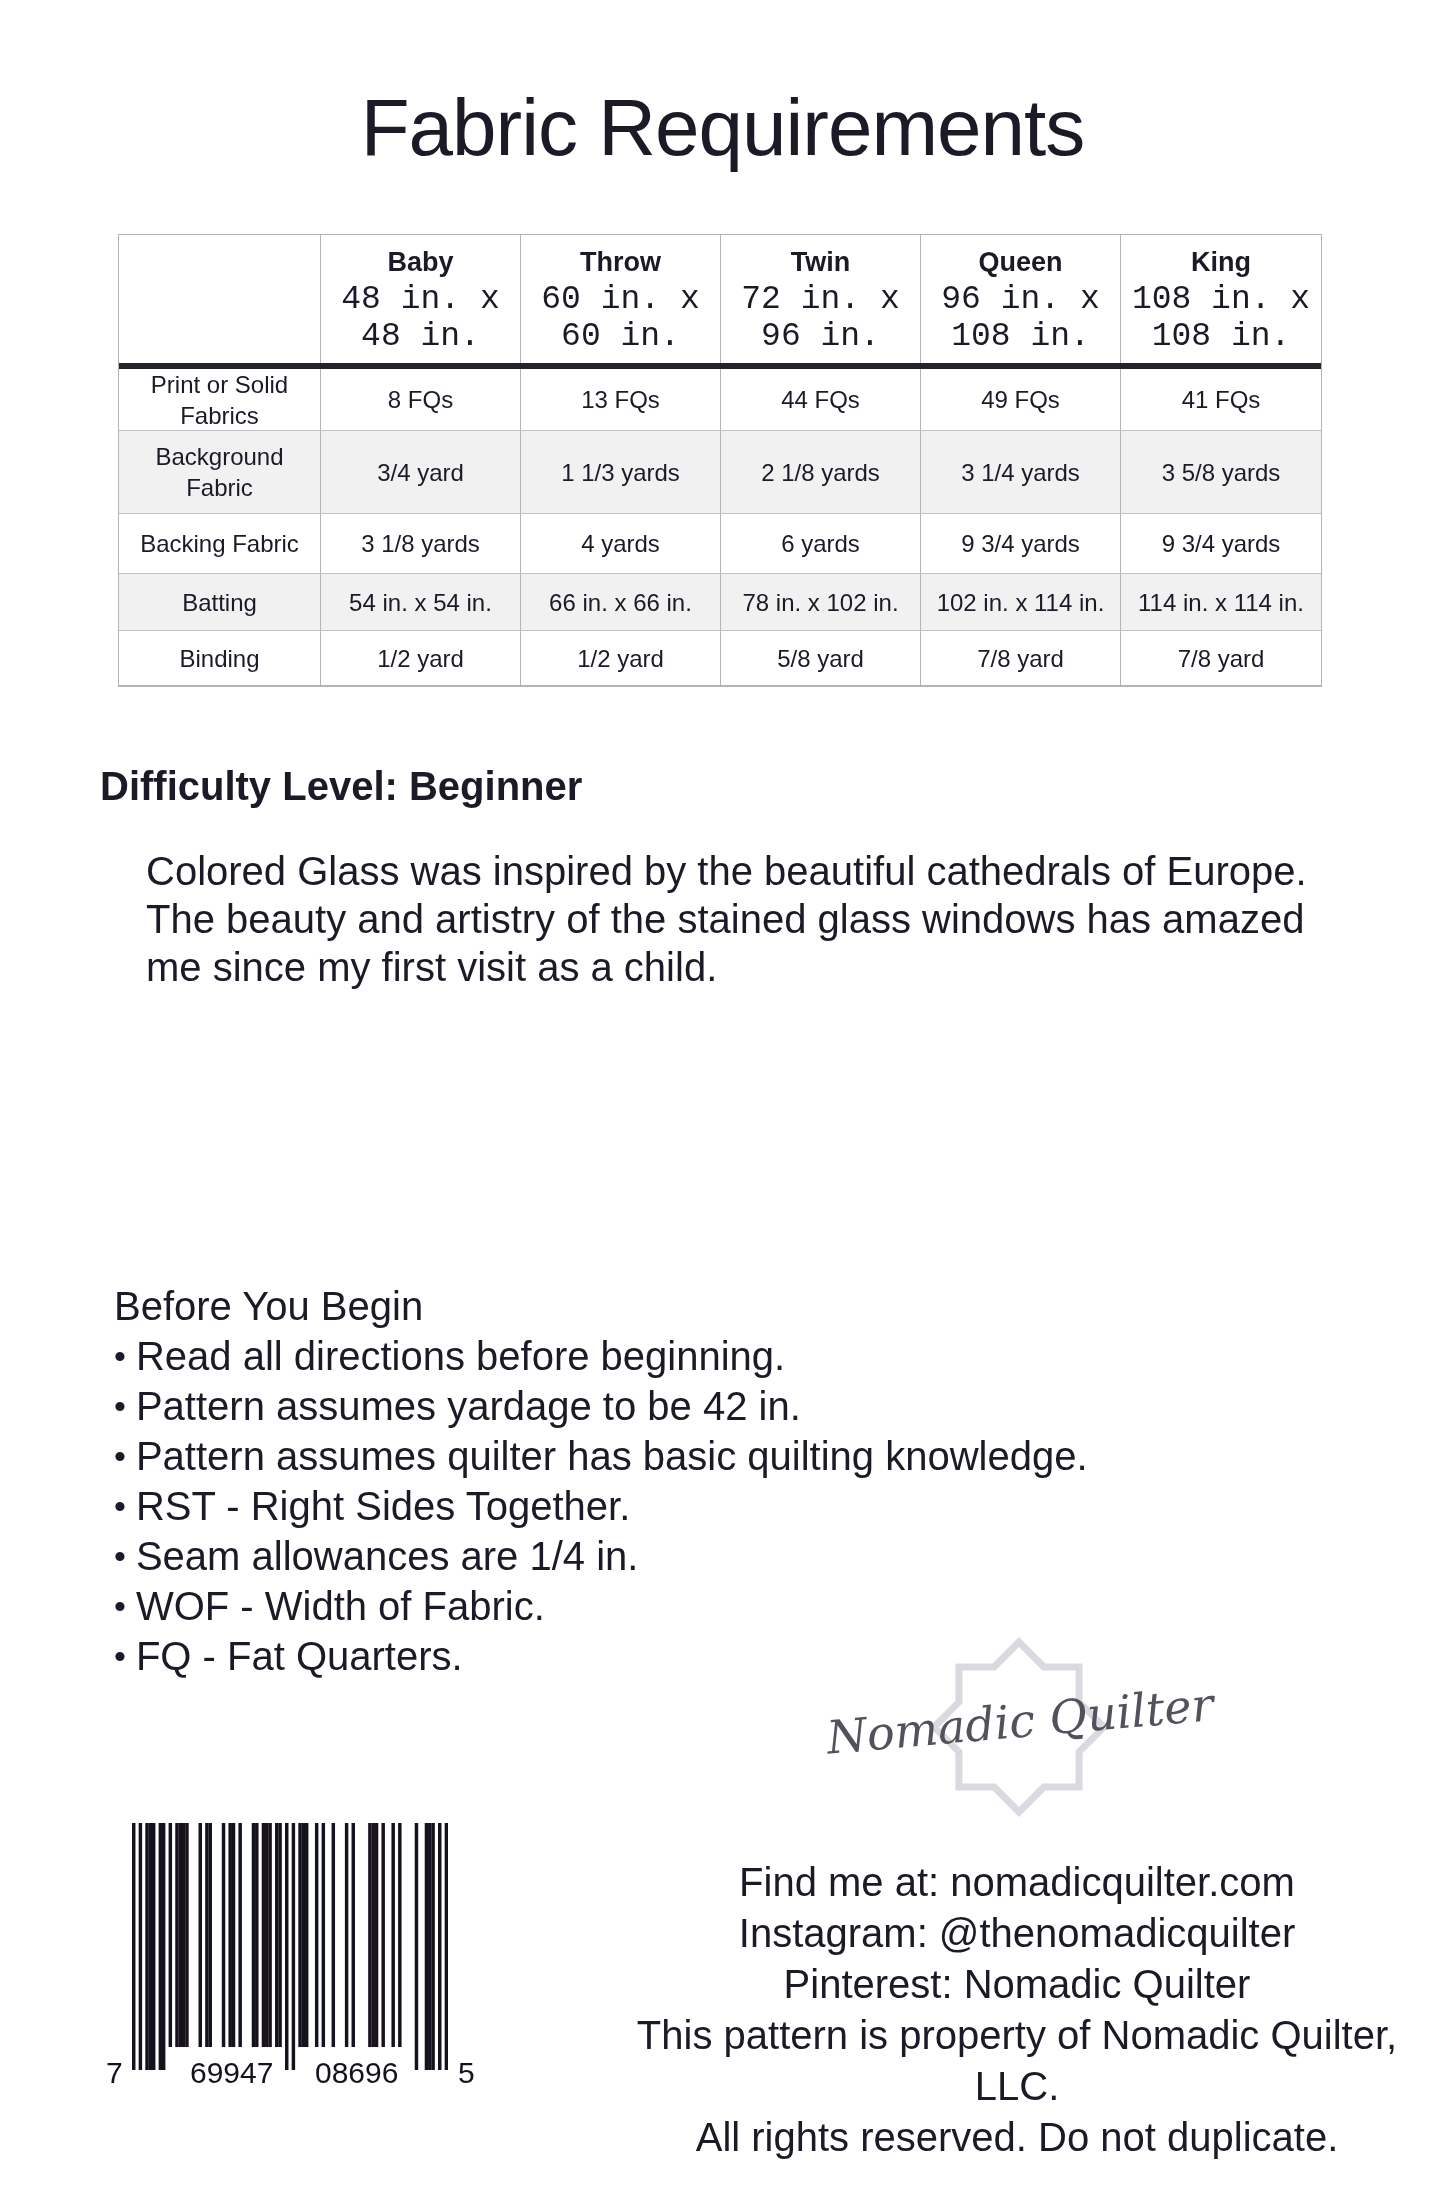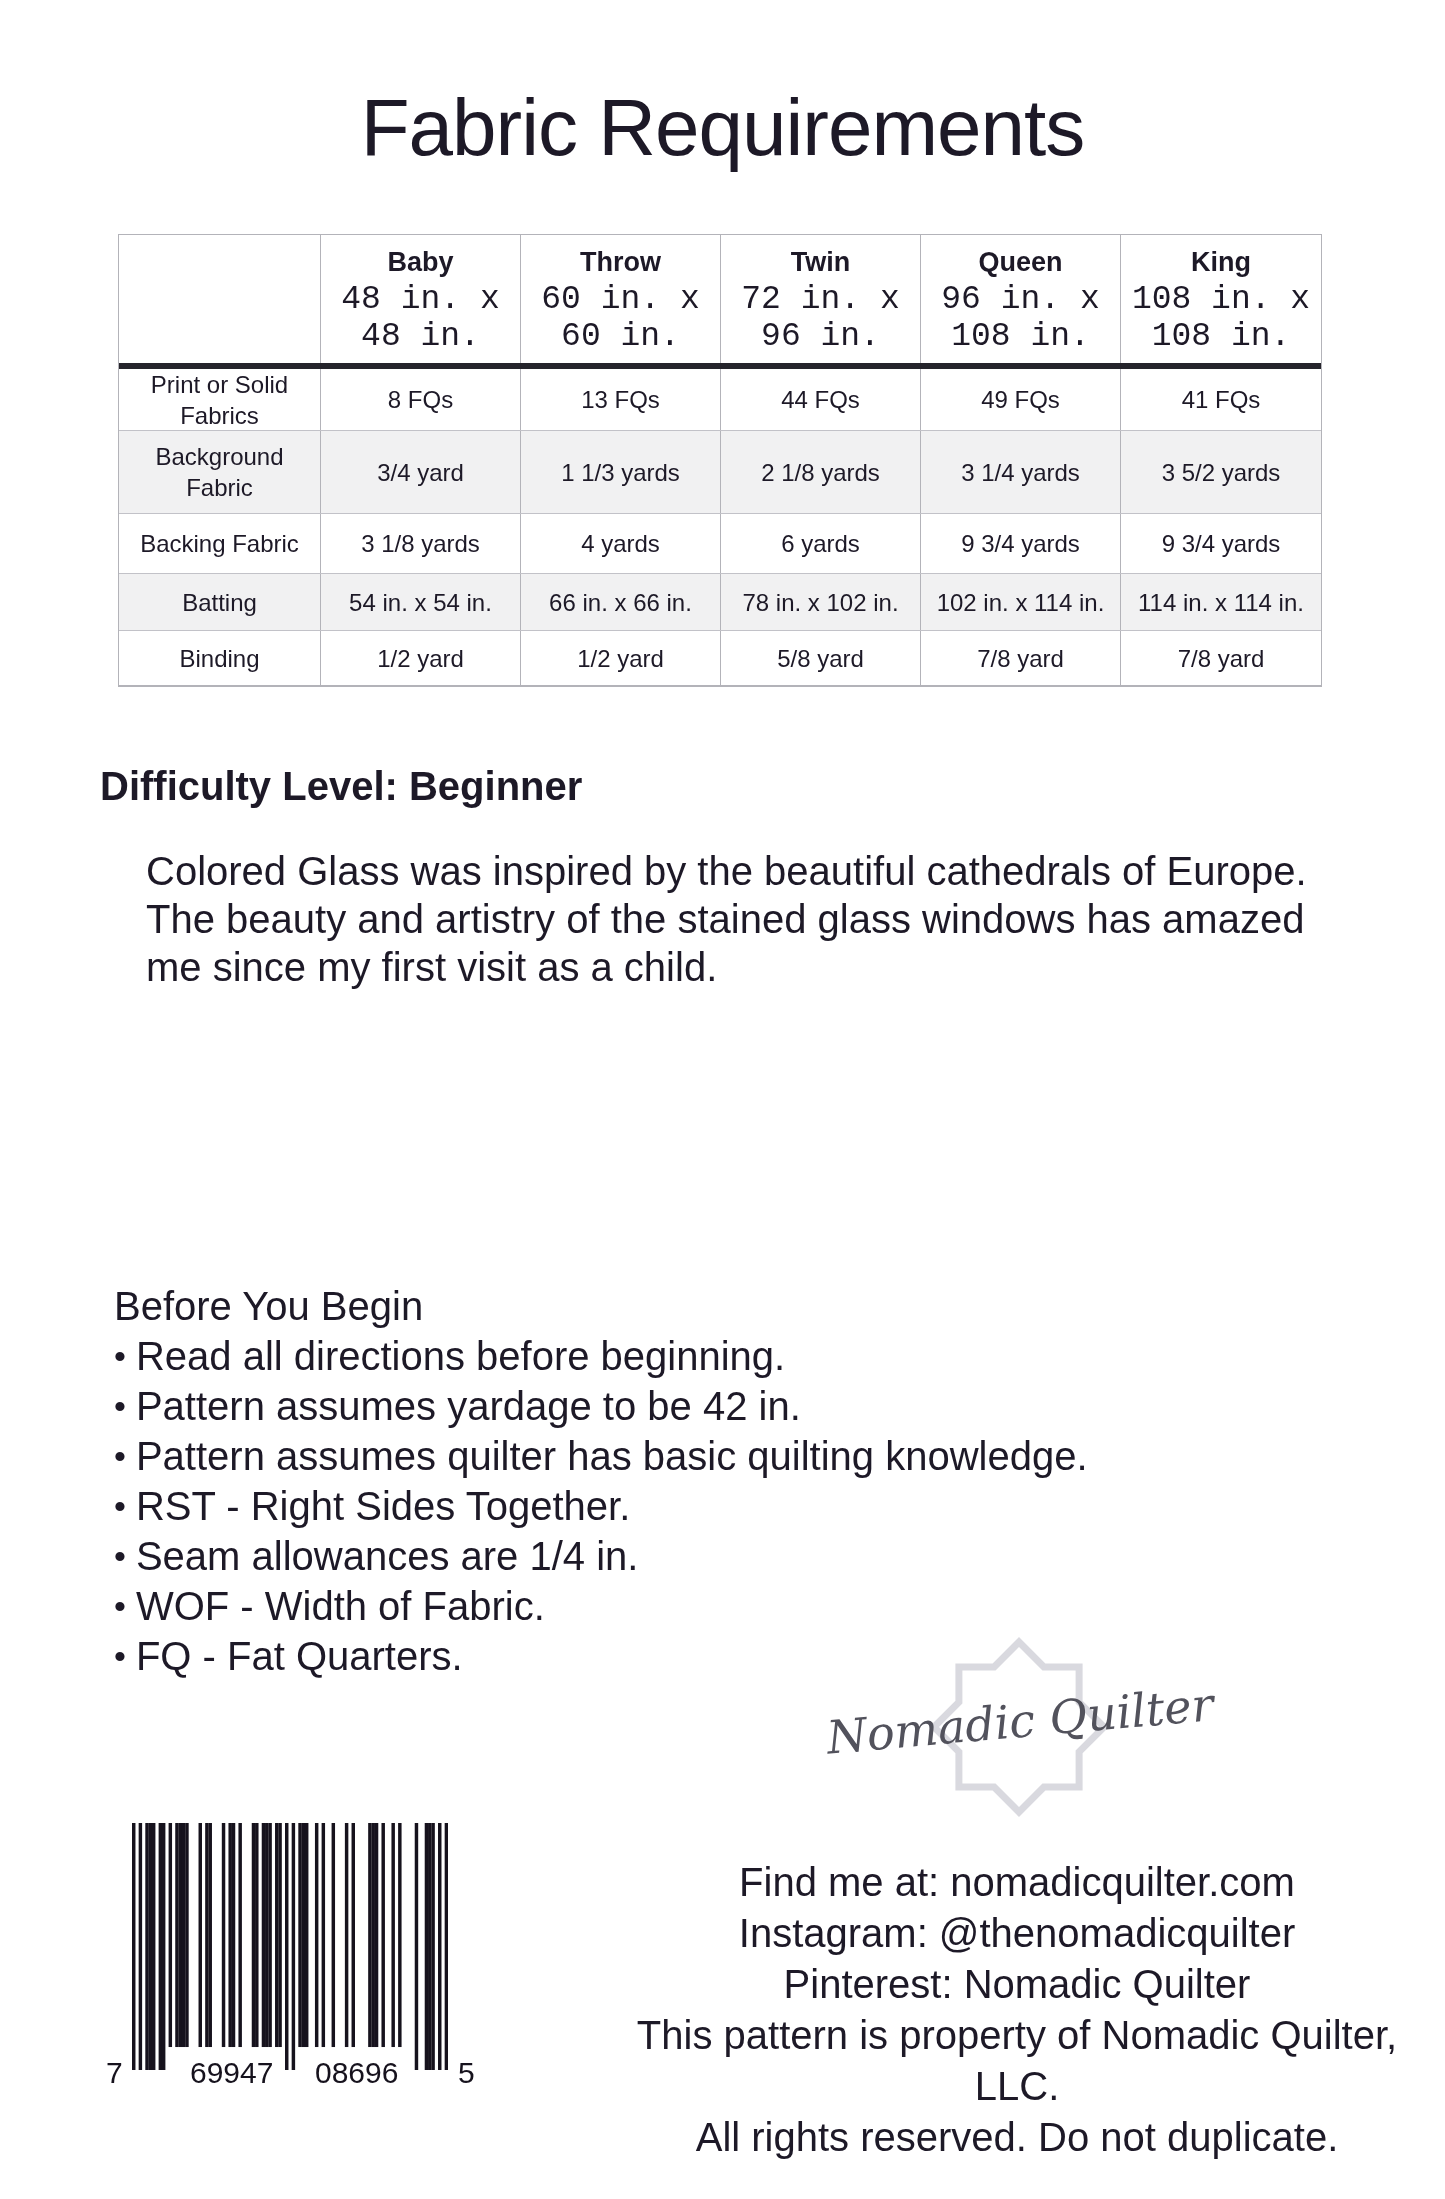--- a/index.html
+++ b/index.html
@@ -123,21 +123,21 @@
     <div class="tc">49 FQs</div>
     <div class="tc">41 FQs</div>
   </div>
 
   <div class="tr r2">
     <div class="tc label-col">Background Fabric</div>
     <div class="tc">3/4 yard</div>
     <div class="tc">1 1/3 yards</div>
     <div class="tc">2 1/8 yards</div>
     <div class="tc">3 1/4 yards</div>
-    <div class="tc">3 5/2 yards</div>
+    <div class="tc">3 5/8 yards</div>
   </div>
 
   <div class="tr r3">
     <div class="tc label-col">Backing Fabric</div>
     <div class="tc">3 1/8 yards</div>
     <div class="tc">4 yards</div>
     <div class="tc">6 yards</div>
     <div class="tc">9 3/4 yards</div>
     <div class="tc">9 3/4 yards</div>
   </div>

